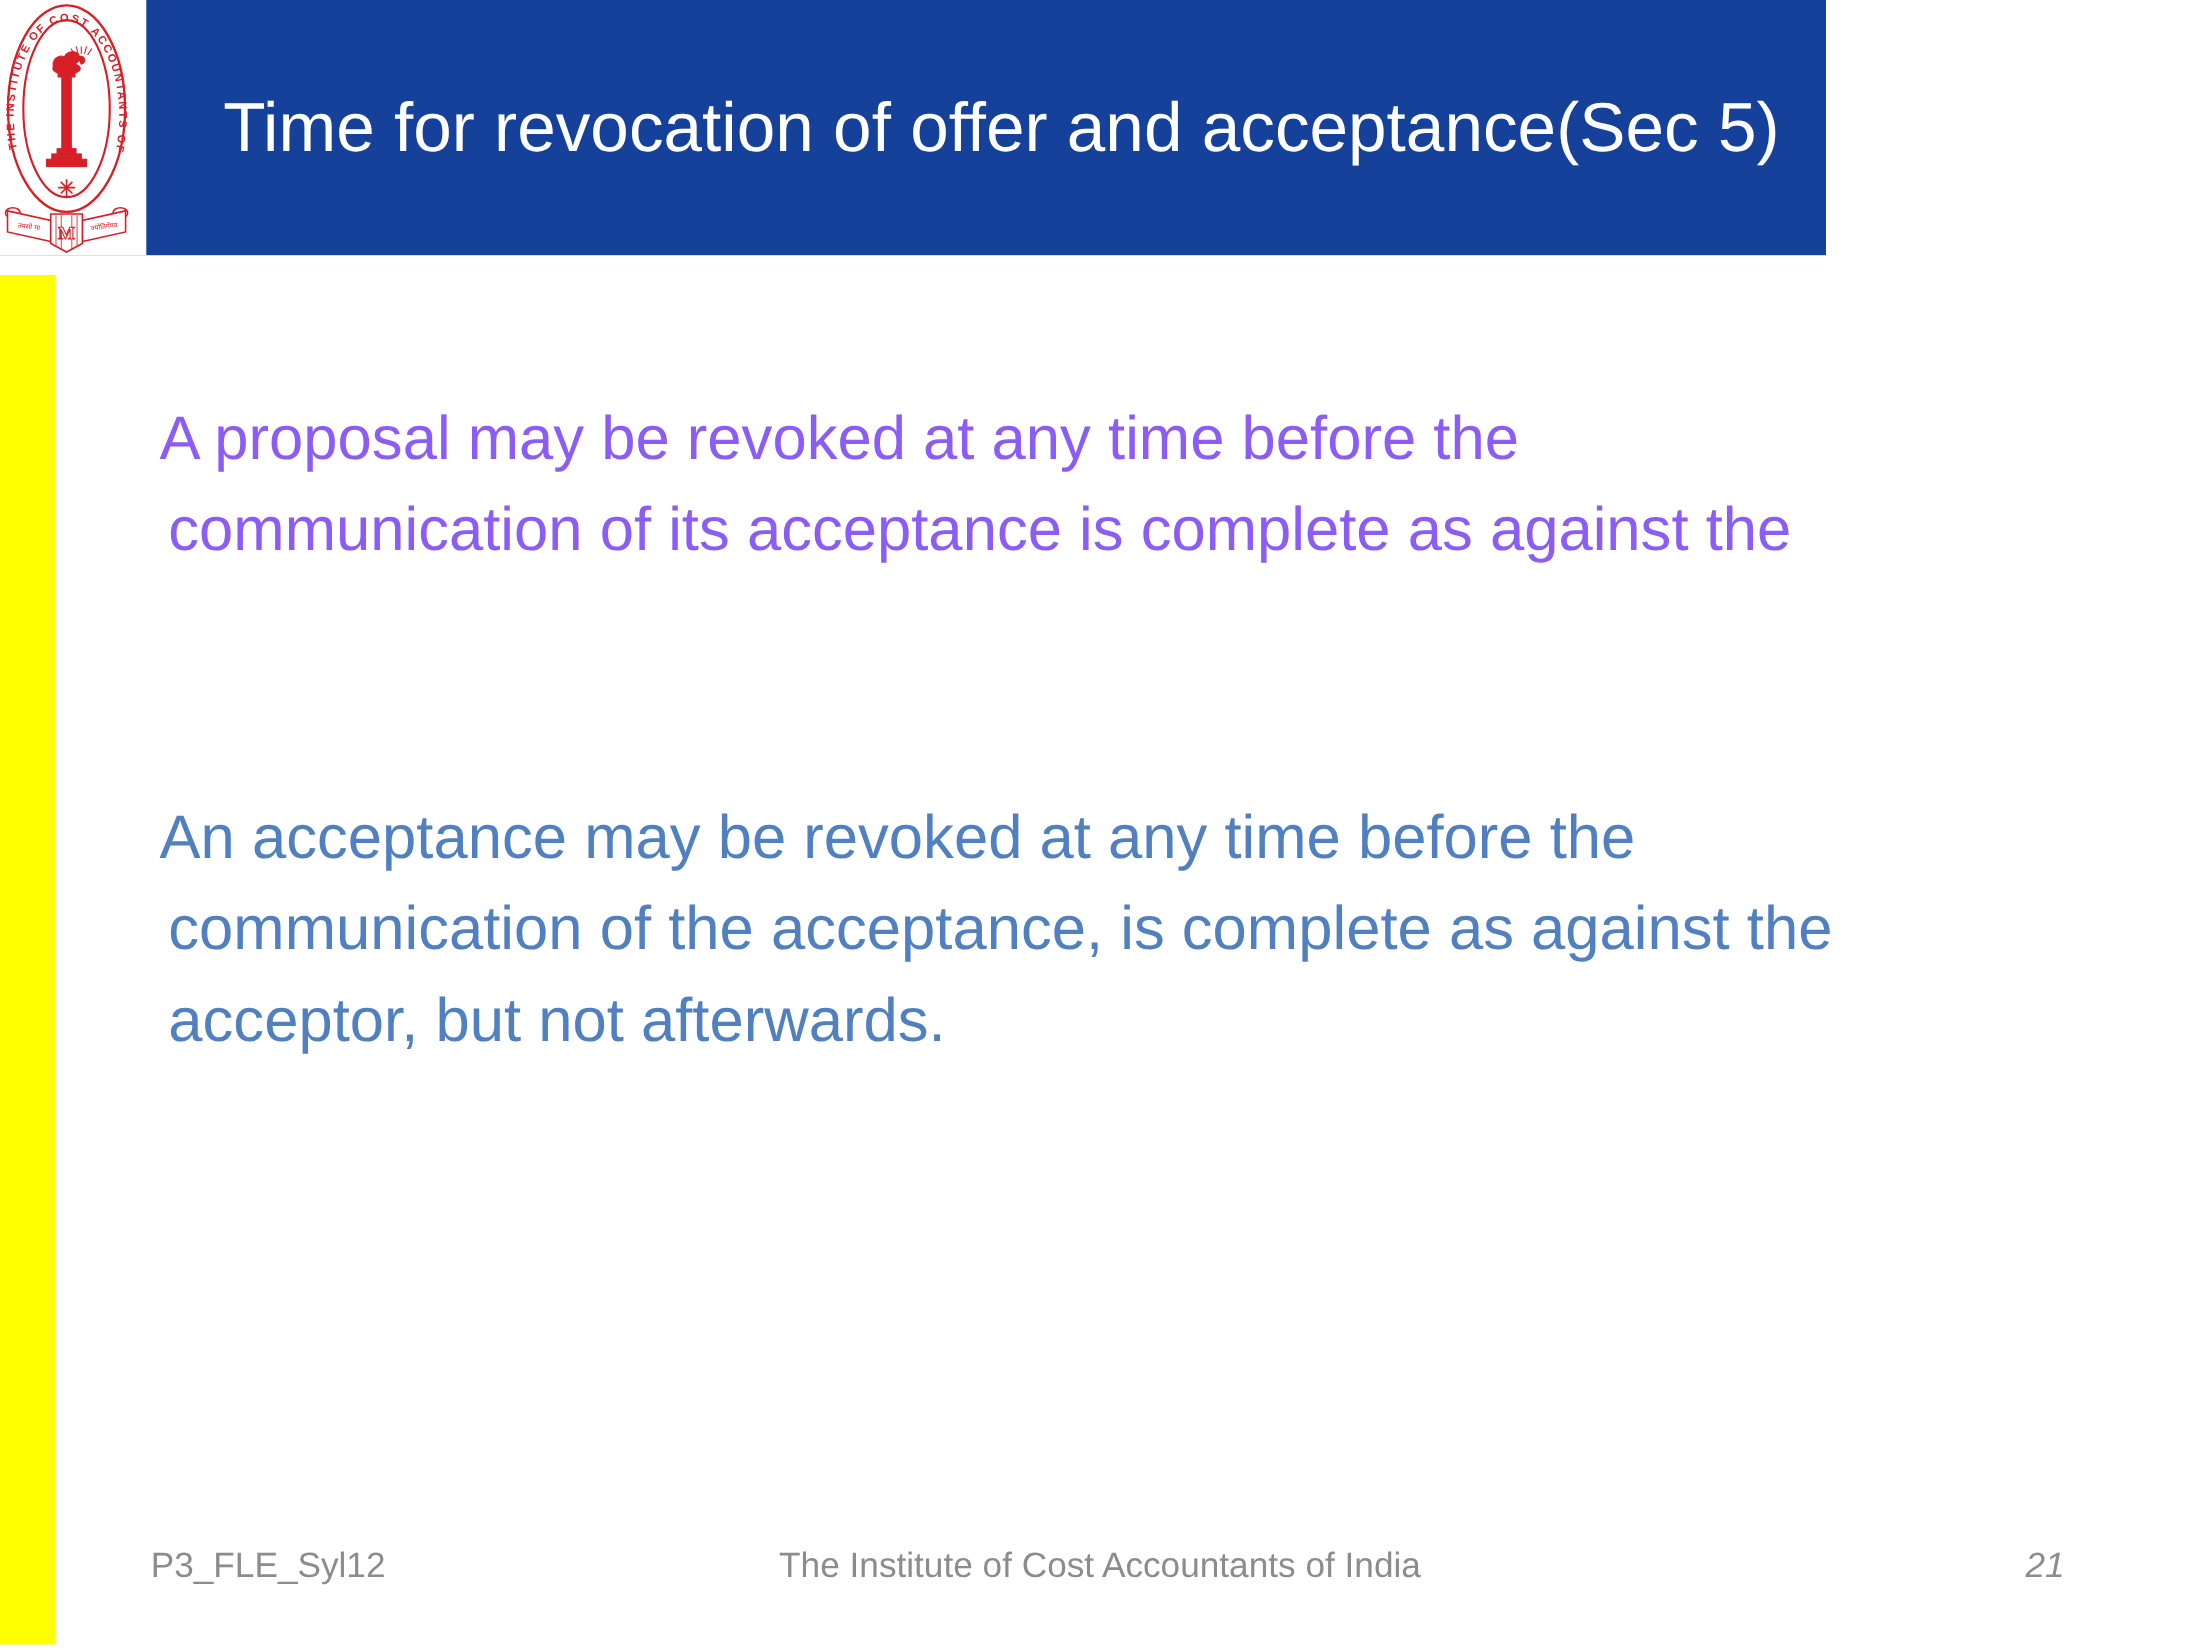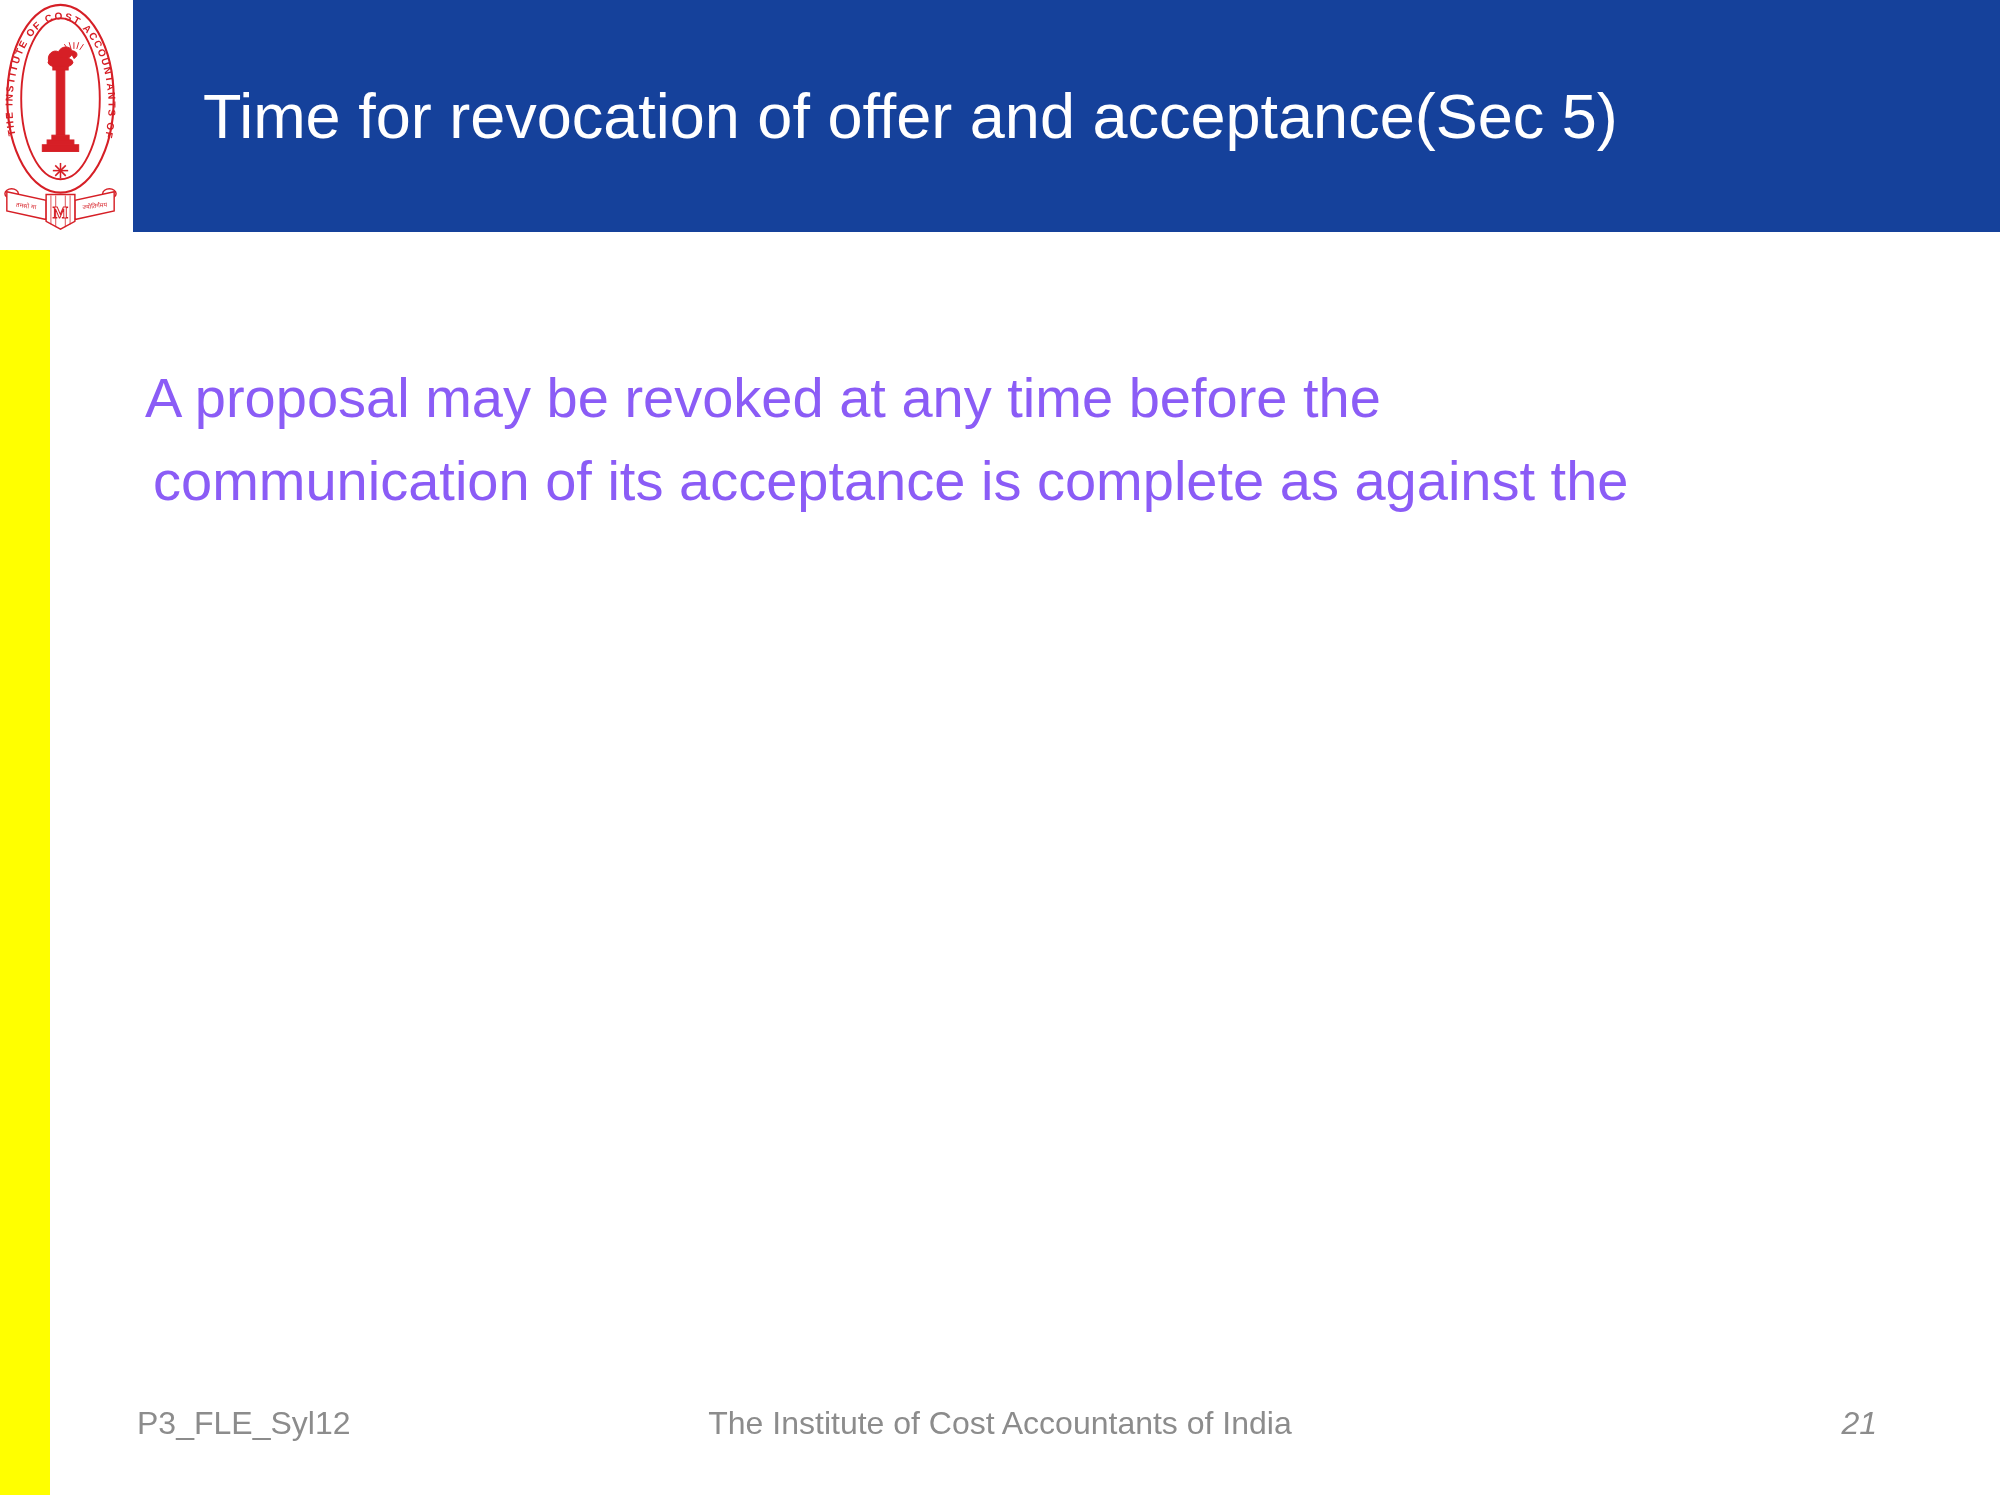--- a/index.html
+++ b/index.html
@@ -8,21 +8,21 @@
     position: relative;
     width: 2000px;
     height: 1500px;
     background: #ffffff;
     overflow: hidden;
   }
   
   .header-band {
     position: absolute;
     left: 0; top: 0;
-    width: 2000px; height: 232px;
+    width: 1660px; height: 232px;
     background: #15419b;
   }
   .slide-title {
     position: absolute;
     left: 203px; top: 0;
     height: 232px;
     display: flex;
     align-items: center;
     color: #ffffff;
     font-size: 63px;
@@ -129,20 +129,25 @@
     </svg>
   </div>
 
   <div class="yellow-strip"></div>
 
   <div class="body-text para para-1">
     <div class="line">A proposal may be revoked at any time before the</div>
     <div class="line wrap">communication of its acceptance is complete as against the</div>
   </div>
 
+  <div class="body-text para para-2">
+    <div class="line">An acceptance may be revoked at any time before the</div>
+    <div class="line wrap">communication of the acceptance, is complete as against the</div>
+    <div class="line wrap">acceptor, but not afterwards.</div>
+  </div>
 
   <div class="footer">
     <div class="footer-left">P3_FLE_Syl12</div>
     <div class="footer-center">The Institute of Cost Accountants of India</div>
     <div class="footer-right">21</div>
   </div>
 
 </div>
 
 </body></html>

